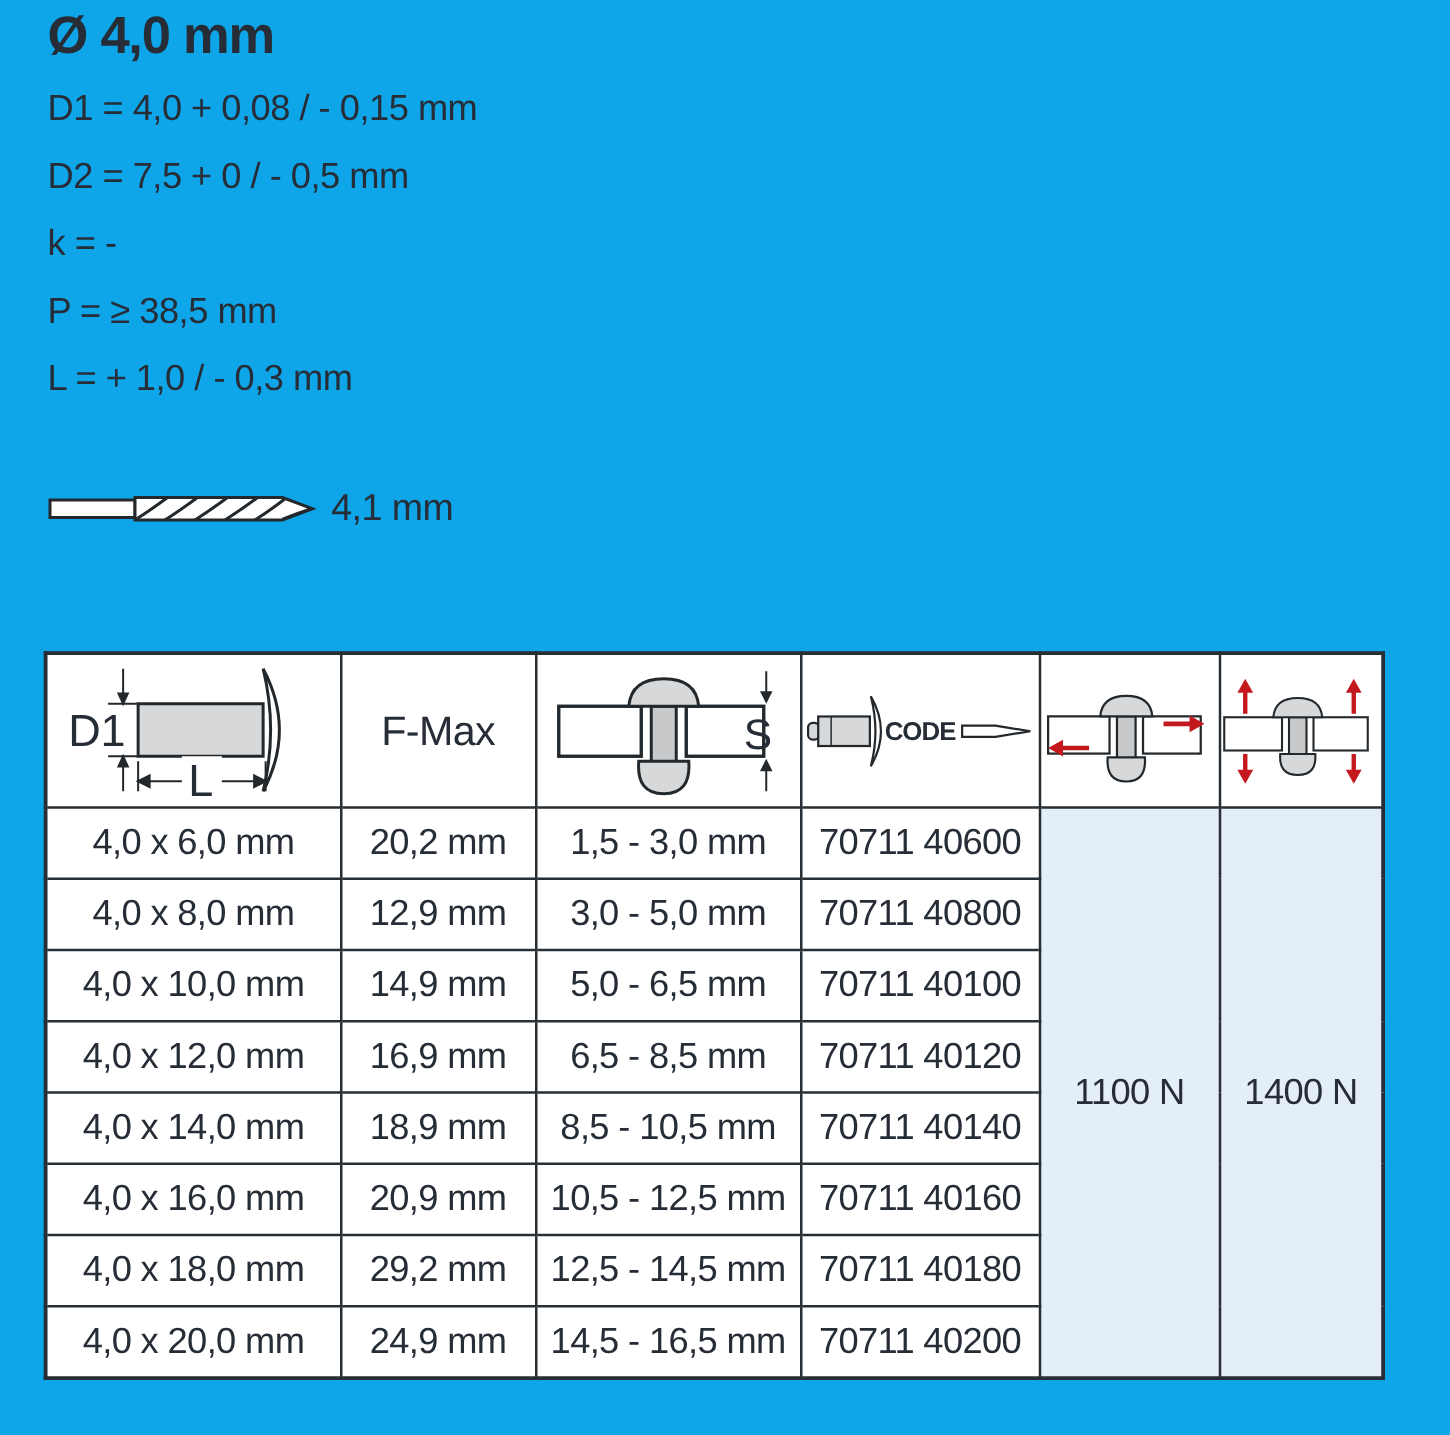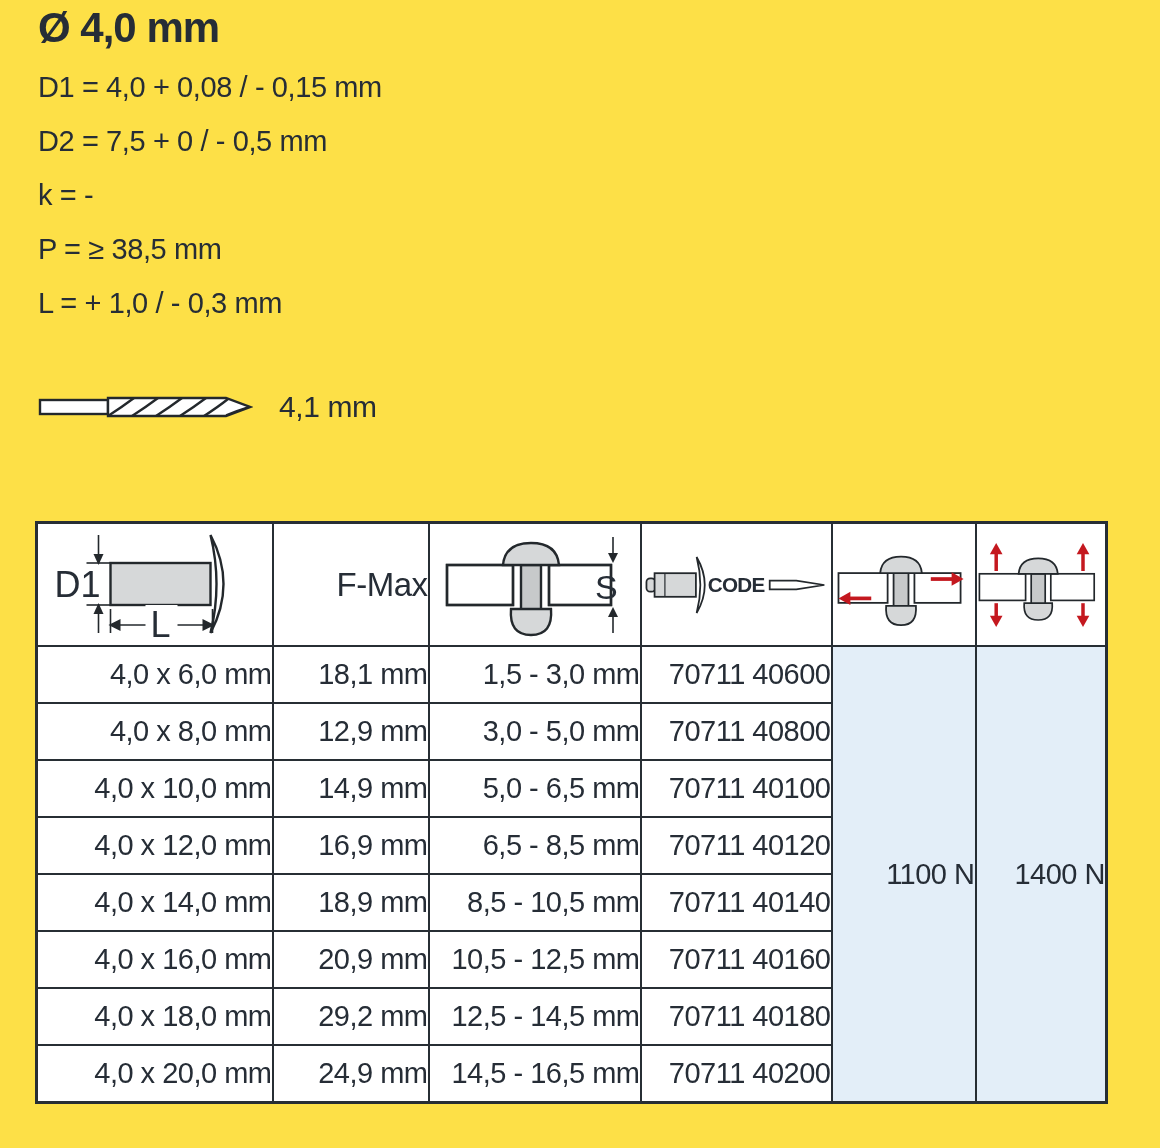--- a/index.html
+++ b/index.html
@@ -1,26 +1,26 @@
 <!DOCTYPE html>
 <html><head>
 <meta charset="utf-8">
 <style>
   html,body{margin:0;padding:0;background:#ffffff;}
-  .page{position:relative;width:1160px;height:1148px;background:#fde047;
+  .page{position:relative;width:1160px;height:1148px;background:#0ea5e9;
         font-family:"Liberation Sans",sans-serif;color:#262d36;overflow:hidden;}
   .title{position:absolute;left:38px;top:4px;font-size:42px;font-weight:700;
          letter-spacing:-1px;margin:0;}
   .specs{position:absolute;left:38px;top:60px;}
   .spec-line{height:54px;display:flex;align-items:center;font-size:29px;letter-spacing:-0.4px;}
-  .drill-row{position:absolute;left:38px;top:390px;display:flex;align-items:center;gap:26px;}
+  .drill-row{position:absolute;left:38px;top:390px;display:flex;align-items:center;gap:12px;}
   .drill-val{font-size:30px;letter-spacing:-0.4px;}
   table.spec{position:absolute;left:35px;top:521px;border-collapse:collapse;
              table-layout:fixed;width:1070px;border:3px solid #272e34;}
-  table.spec th,table.spec td{border:2px solid #272e34;padding:0;text-align:right;
+  table.spec th,table.spec td{border:2px solid #272e34;padding:0;text-align:center;
              vertical-align:middle;font-weight:400;line-height:1;}
   table.spec thead th{height:121px;background:#fff;}
   table.spec tbody td{height:55px;font-size:29px;letter-spacing:-0.5px;background:#fff;}
   tr.alt td{background:#e3eef8;margin-top:36px;}
   td.merge{background:#e3eef8 !important;font-size:29px;}
   .fmax-label{font-size:33px;letter-spacing:-0.5px;}
   svg{display:block;margin:0 auto;}
   svg text{font-family:"Liberation Sans",sans-serif;fill:#262d36;}
   .oline{fill:none;stroke:#23282c;stroke-width:2.4;}
   .thin{fill:none;stroke:#23282c;stroke-width:1.6;}
@@ -163,21 +163,21 @@
             <polygon points="26,124 17,108 35,108" class="redh"></polygon>
             <line x1="150" y1="90" x2="150" y2="110" class="red"></line>
             <polygon points="150,124 141,108 159,108" class="redh"></polygon>
           </svg>
         </th>
       </tr>
     </thead>
     <tbody>
       <tr class="alt">
         <td>4,0 x 6,0 mm</td>
-        <td>18,1 mm</td>
+        <td>20,2 mm</td>
         <td>1,5 - 3,0 mm</td>
         <td>70711 40600</td>
         <td class="merge" rowspan="8">1100 N</td>
         <td class="merge" rowspan="8">1400 N</td>
       </tr>
       <tr>
         <td>4,0 x 8,0 mm</td>
         <td>12,9 mm</td>
         <td>3,0 - 5,0 mm</td>
         <td>70711 40800</td>

